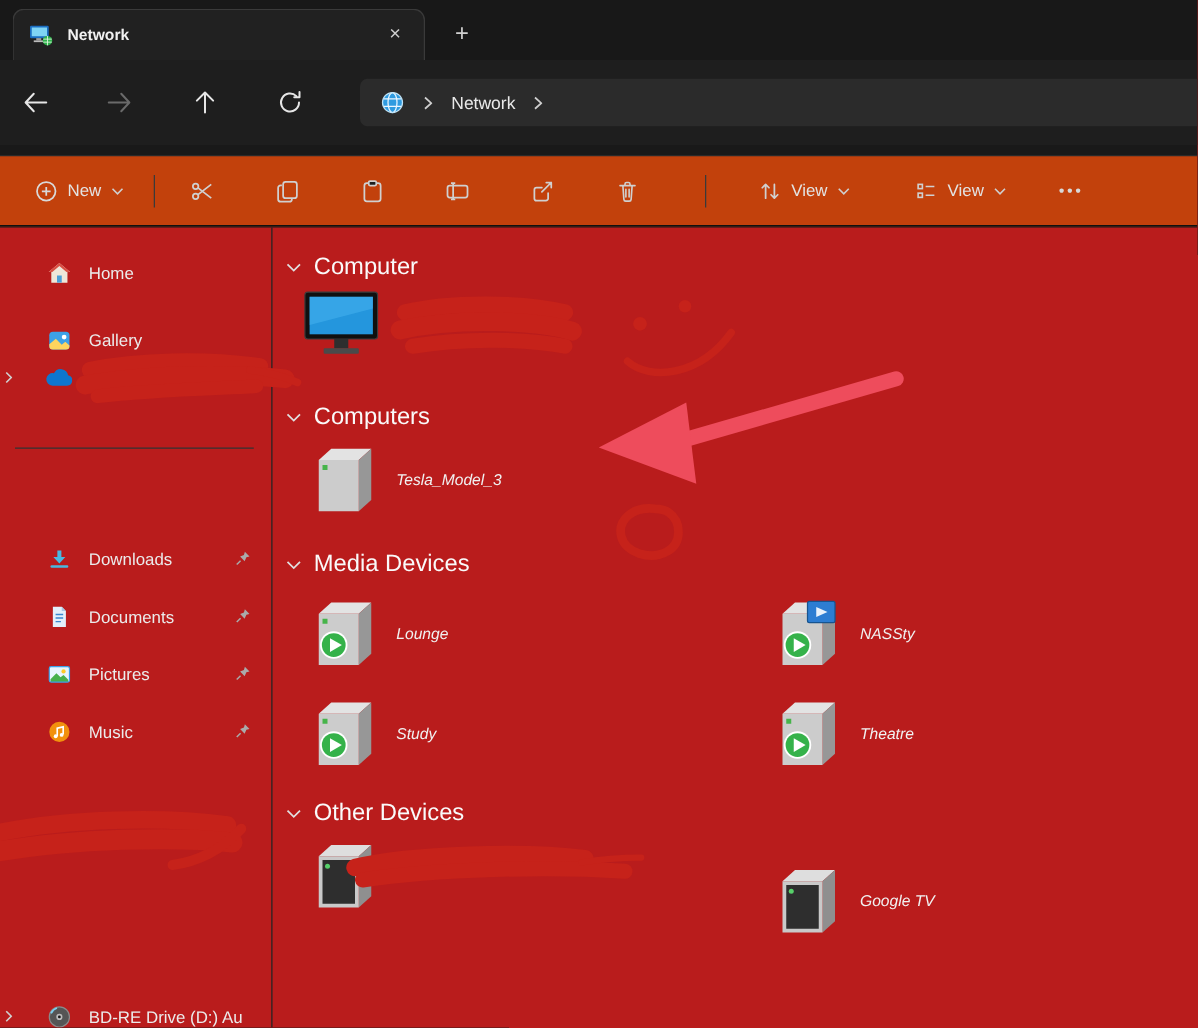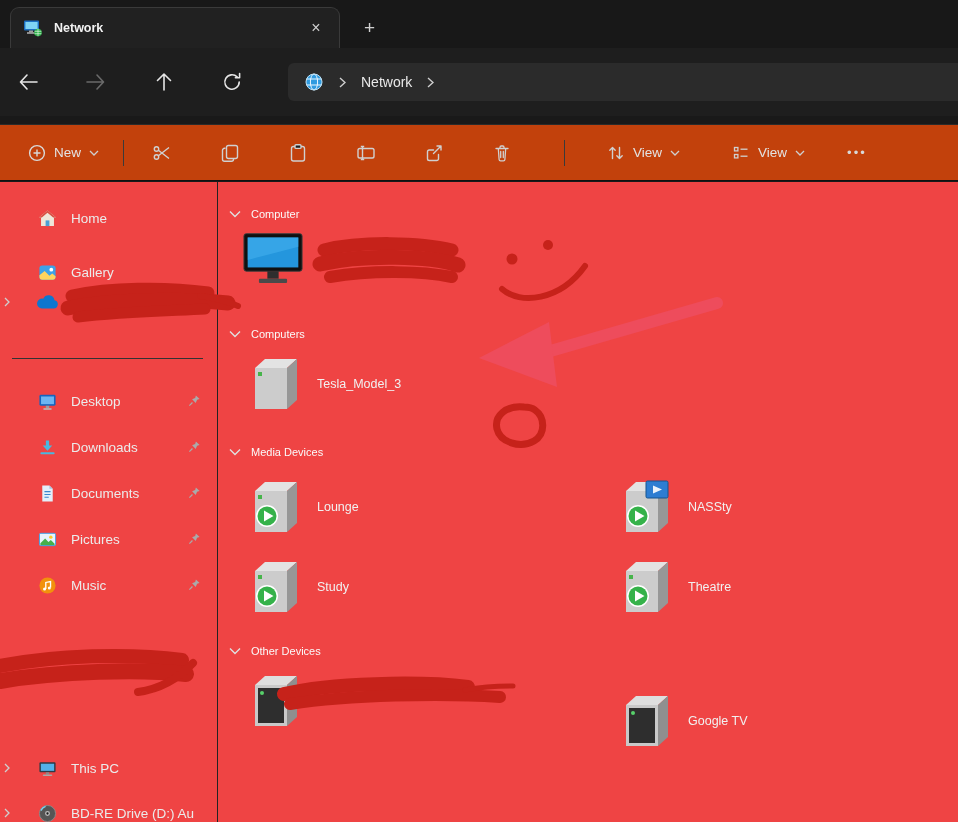--- a/index.html
+++ b/index.html
@@ -24,31 +24,31 @@
   
   .toolbar { position:absolute; top:124px; left:0; right:0; height:57px; background:#c2410c;
              border-top:1px solid #2a2a2a; border-bottom:1px solid #101010;
              display:flex; align-items:center; padding-left:20px; font-size:13.5px; color:#e3e3e3; }
   .tb-sep { width:1px; height:26px; background:#3a3a3a; margin:0 16px; }
   .tb-ic { width:44px; height:36px; display:flex; align-items:center; justify-content:center; margin-right:24px; border-radius:4px; }
   .tb-ic:last-of-type { margin-right:0; }
   .tb-labeled { display:flex; align-items:center; gap:8px; padding:6px 8px; border-radius:4px; }
   .tb-more { margin-left:34px; letter-spacing:2px; color:#d8d8d8; font-size:13px; }
   
-  .bodyarea { position:absolute; top:182px; left:0; right:0; bottom:0; background:#ef4444; }
+  .bodyarea { position:absolute; top:182px; left:0; right:0; bottom:0; background:#b91c1c; }
   .sidebar { position:absolute; left:0; top:0; bottom:0; width:218px; border-right:1px solid #232323; }
   .srow { position:absolute; left:4px; right:6px; height:36px; display:flex; align-items:center; gap:13px;
           padding-left:32px; border-radius:4px; font-size:13.5px; color:#ebebeb; }
   .sic { width:22px; display:flex; justify-content:center; }
   .pin { position:absolute; right:10px; top:11px; }
   .expander { position:absolute; left:0px; top:13px; }
   .ssep { position:absolute; left:12px; right:14px; height:1px; background:#333; }
   .content { position:absolute; left:219px; top:0; right:0; bottom:0; }
-  .section-h { position:absolute; display:flex; align-items:center; gap:10px; font-size:11px; color:#fafafa; height:20px; }
-  .tile { position:absolute; display:flex; align-items:center; gap:14px; height:58px; }
+  .section-h { position:absolute; display:flex; align-items:center; gap:10px; font-size:19px; color:#fafafa; height:20px; }
+  .tile { position:absolute; display:flex; align-items:center; gap:14px; height:58px;font-style:italic; }
   .tic { width:60px; display:flex; justify-content:center; }
   .tlabel { font-size:12.5px; color:#f1f1f1; }
   
   .annotations { position:absolute; top:0; left:0; width:958px; height:822px; pointer-events:none; z-index:60; }
   svg { display:block; }
 </style>
 </head>
 <body>
 
 <div class="titlebar">
@@ -235,37 +235,20 @@
       <span class="sic">
         <svg width="22" height="14" viewBox="0 0 22 14">
             <path d="M6 13.5a5 5 0 1 1 1.2-9.86A6 6 0 0 1 18.5 5.2a4.2 4.2 0 0 1-1 8.3Z" fill="#0e76cf"></path>
           </svg>
       </span>
       <span class="slabel"></span>
     </div>
 
     <div class="ssep" style="top:176px"></div>
 
-    <div class="srow" style="top:201px">
-      <span class="sic">
-        <svg width="19" height="19" viewBox="0 0 20 20">
-            <rect x="1.5" y="3" width="17" height="11.5" rx="1.5" fill="#1565c0"></rect>
-            <rect x="3.2" y="4.7" width="13.6" height="8.1" fill="#6db5f2"></rect>
-            <rect x="8.2" y="14.5" width="3.6" height="2.5" fill="#9e9e9e"></rect>
-            <rect x="5.5" y="17" width="9" height="1.6" rx="0.8" fill="#bdbdbd"></rect>
-          </svg>
-      </span>
-      <span class="slabel">Desktop</span>
-      <span class="pin">
-        <svg width="13" height="13" viewBox="0 0 14 14">
-            <path d="M8.5 1.5 12.5 5.5 9.8 6.3 8.3 9.6 4.4 5.7 7.7 4.2Z" fill="#aaa"></path>
-            <path d="M4.8 9.2 1.5 12.5" stroke="#aaa" stroke-width="1.3"></path>
-          </svg>
-      </span>
-    </div>
 
     <div class="srow" style="top:247px">
       <span class="sic">
         <svg width="19" height="19" viewBox="0 0 20 20">
             <path d="M8.3 2.5h3.4V8h3.3L10 13.5 4.9 8h3.4Z" fill="#49b8df"></path>
             <path d="M3.5 16h13" stroke="#49b8df" stroke-width="2" stroke-linecap="round"></path>
           </svg>
       </span>
       <span class="slabel">Downloads</span>
       <span class="pin">
@@ -327,36 +310,20 @@
             <path d="M4.8 9.2 1.5 12.5" stroke="#aaa" stroke-width="1.3"></path>
           </svg>
       </span>
     </div>
 
 
     <div class="srow" style="top:474px">
       <span class="slabel"></span>
     </div>
 
-    <div class="srow" style="top:568px">
-      <span class="expander">
-        <svg width="6" height="10" viewBox="0 0 6 10" fill="none" stroke="#cfcfcf" stroke-width="1.3">
-            <path d="M1 1 L5 5 L1 9"></path>
-          </svg>
-      </span>
-      <span class="sic">
-        <svg width="19" height="19" viewBox="0 0 20 20">
-            <rect x="1.5" y="3.5" width="17" height="10.5" rx="1.2" fill="#2f3a44"></rect>
-            <rect x="3" y="5" width="14" height="7.5" fill="#53b1e8"></rect>
-            <rect x="8.2" y="14" width="3.6" height="2.3" fill="#8a8a8a"></rect>
-            <rect x="5" y="16.3" width="10" height="1.7" rx="0.8" fill="#a8a8a8"></rect>
-          </svg>
-      </span>
-      <span class="slabel">This PC</span>
-    </div>
 
     <div class="srow" style="top:613px">
       <span class="expander">
         <svg width="6" height="10" viewBox="0 0 6 10" fill="none" stroke="#cfcfcf" stroke-width="1.3">
             <path d="M1 1 L5 5 L1 9"></path>
           </svg>
       </span>
       <span class="sic">
         <svg width="19" height="19" viewBox="0 0 20 20">
             <circle cx="10" cy="10" r="8.5" fill="#555"></circle>

